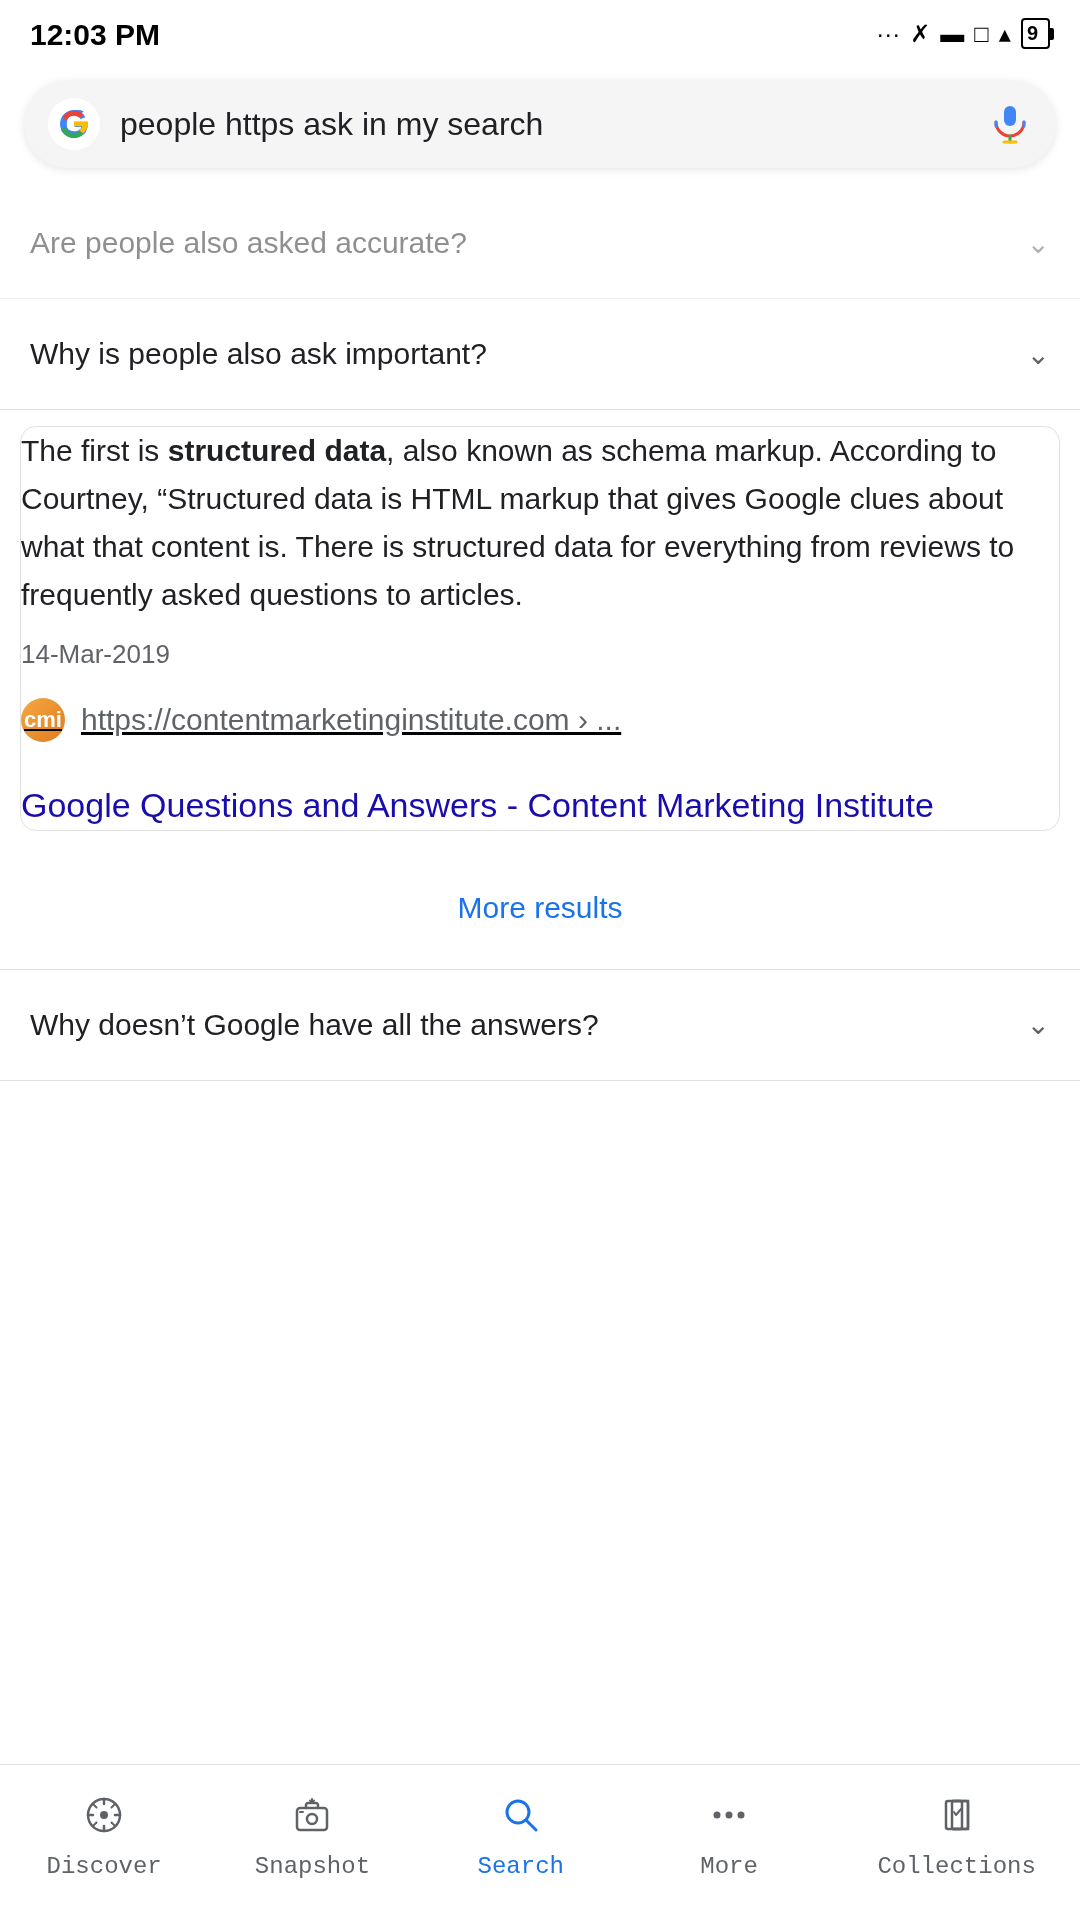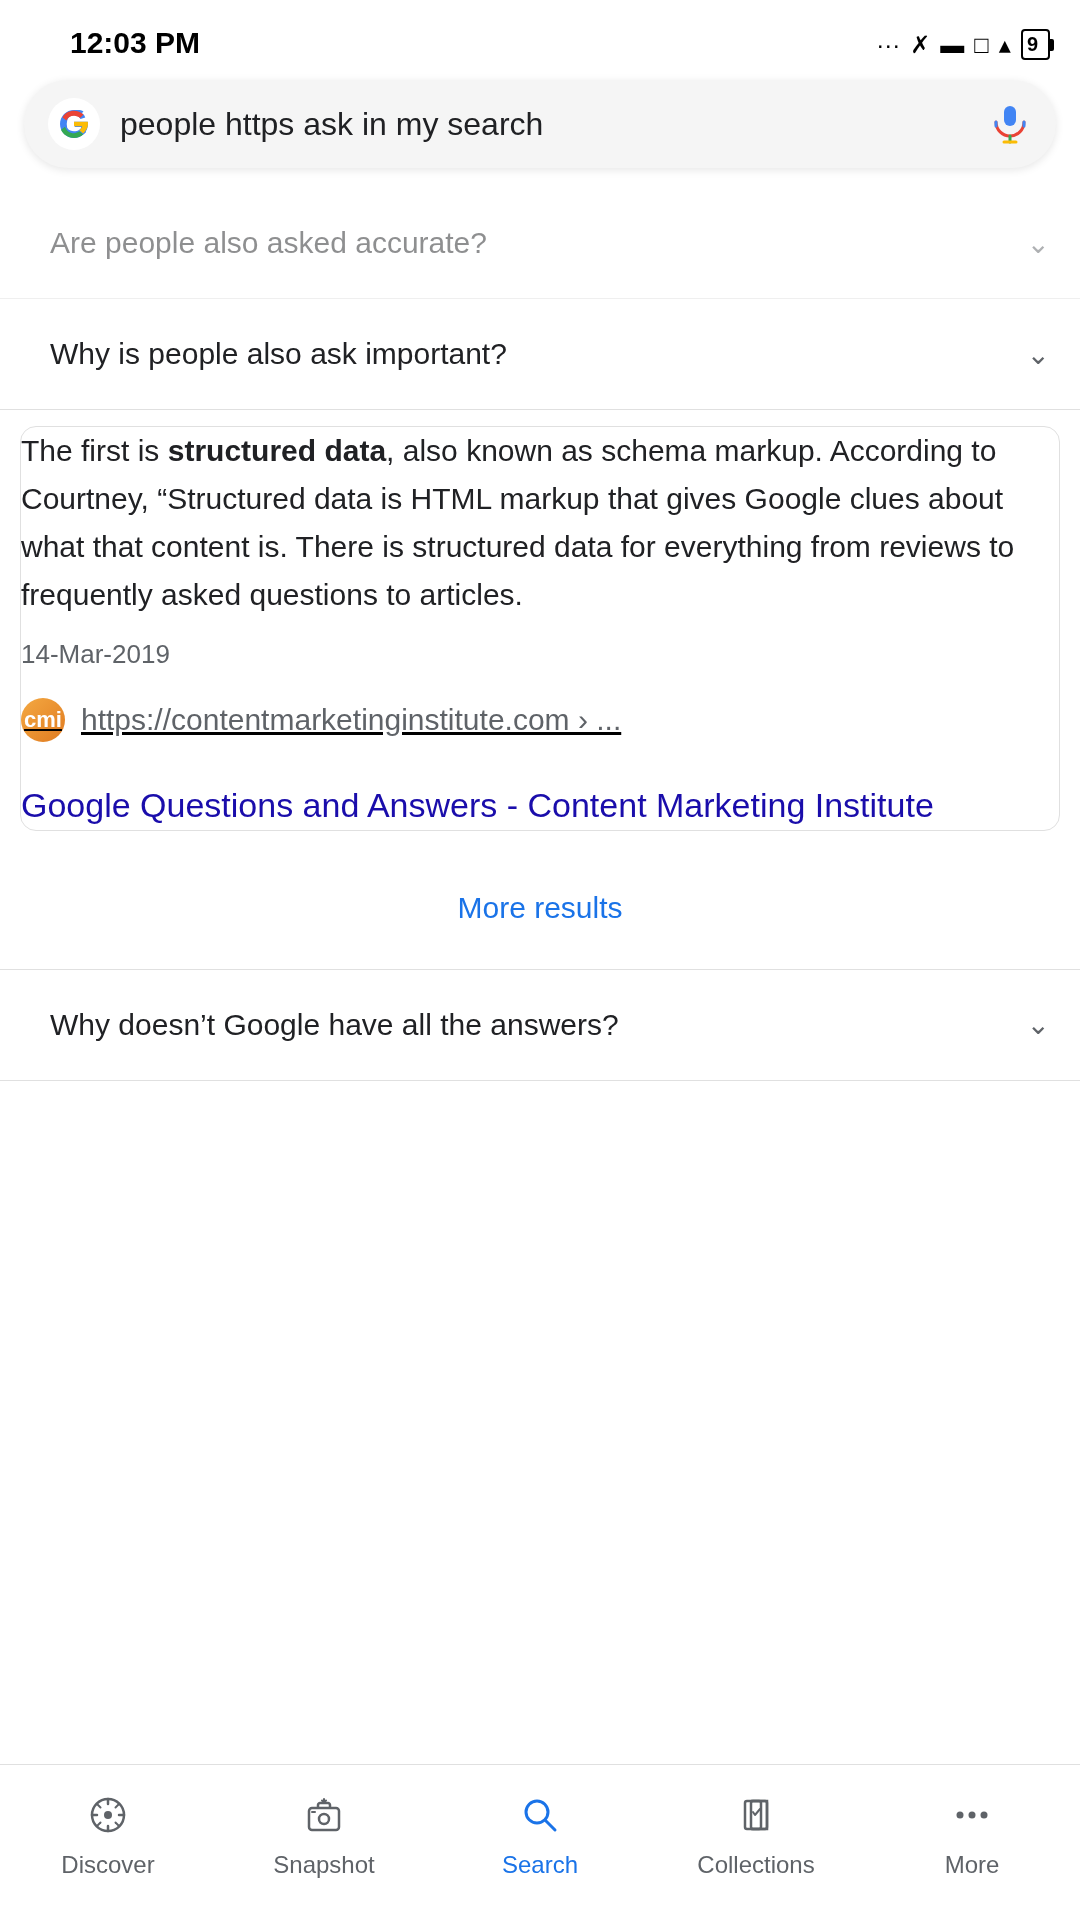--- a/index.html
+++ b/index.html
@@ -11,24 +11,23 @@
       font-family: 'Arial', sans-serif;
       background: #fff;
       overflow: hidden;
       position: relative;
     }
 
     
     .status-bar {
       display: flex;
       justify-content: space-between;
-      align-items: flex-end;
+      align-items: flex-start;
       padding: 18px 30px 10px;
       height: 70px;
-      margin-left: 40px;
     }
 
     .status-time {
       font-size: 30px;
       font-weight: 600;
       color: #000;
     }
 
     .status-icons {
       display: flex;
@@ -115,21 +114,20 @@
     .faq-item.faded {
       opacity: 0.5;
     }
 
     .faq-question {
       font-size: 30px;
       color: #202124;
       flex: 1;
       padding-right: 20px;
       line-height: 1.4;
-      margin-left: 20px;
     }
 
     .chevron {
       font-size: 28px;
       color: #5f6368;
       flex-shrink: 0;
     }
 
     
     .answer-card {
@@ -219,20 +217,21 @@
     }
 
     .nav-item {
       display: flex;
       flex-direction: column;
       align-items: center;
       gap: 8px;
       padding: 10px 20px;
       cursor: pointer;
       min-width: 160px;
+      font-family: Liberation Mono, monospace;
     }
 
     .nav-icon {
       font-size: 38px;
       color: #5f6368;
     }
 
     .nav-icon.active {
       color: #1a73e8;
     }
@@ -373,33 +372,33 @@
         <circle cx="16" cy="16" r="11" fill="none" stroke="#1a73e8" stroke-width="3"></circle>
         <line x1="24" y1="24" x2="34" y2="34" stroke="#1a73e8" stroke-width="3" stroke-linecap="round"></line>
       </svg>
     </div>
     <span class="nav-label active">Search</span>
   </div>
 
   <div class="nav-item">
     <div class="nav-icon">
       <svg width="38" height="38" viewBox="0 0 38 38" xmlns="http://www.w3.org/2000/svg">
+        <circle cx="7" cy="19" r="3.5" fill="#5f6368"></circle>
+        <circle cx="19" cy="19" r="3.5" fill="#5f6368"></circle>
+        <circle cx="31" cy="19" r="3.5" fill="#5f6368"></circle>
+      </svg>
+    </div>
+    <span class="nav-label">More</span>
+  </div>
+
+  <div class="nav-item">
+    <div class="nav-icon">
+      <svg width="38" height="38" viewBox="0 0 38 38" xmlns="http://www.w3.org/2000/svg">
         <rect x="8" y="5" width="16" height="28" rx="2" fill="none" stroke="#5f6368" stroke-width="2.5"></rect>
         <rect x="14" y="5" width="16" height="28" rx="2" fill="none" stroke="#5f6368" stroke-width="2.5"></rect>
         <path d="M14 5 L30 5 L30 33 L14 33" fill="none" stroke="#5f6368" stroke-width="2.5"></path>
         <polyline points="16,16 18,19 23,13" fill="none" stroke="#5f6368" stroke-width="2" stroke-linecap="round" stroke-linejoin="round"></polyline>
       </svg>
     </div>
     <span class="nav-label">Collections</span>
   </div>
 
-  <div class="nav-item">
-    <div class="nav-icon">
-      <svg width="38" height="38" viewBox="0 0 38 38" xmlns="http://www.w3.org/2000/svg">
-        <circle cx="7" cy="19" r="3.5" fill="#5f6368"></circle>
-        <circle cx="19" cy="19" r="3.5" fill="#5f6368"></circle>
-        <circle cx="31" cy="19" r="3.5" fill="#5f6368"></circle>
-      </svg>
-    </div>
-    <span class="nav-label">More</span>
-  </div>
-
 </div>
 
 </body></html>

